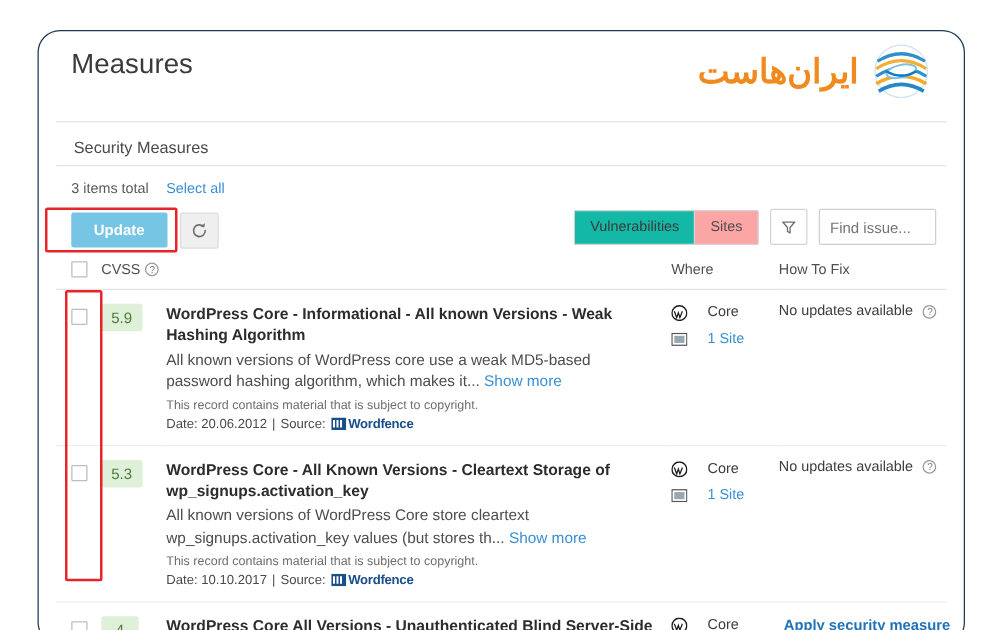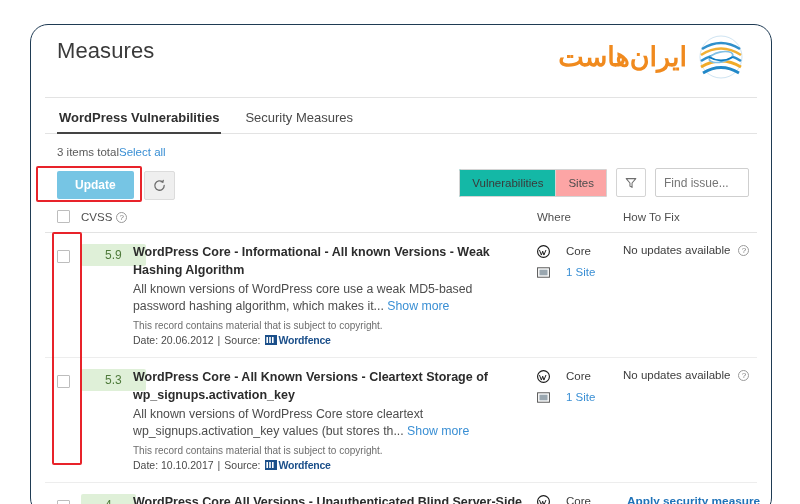--- a/index.html
+++ b/index.html
@@ -101,20 +101,21 @@
     margin-bottom: -1px;
   }
 
   
   .meta-row {
     padding: 12px 0 0 12px;
     font-size: 11.5px;
     color: #5a5a5a;
     display: flex;
     align-items: flex-end;
+    gap: 14px;
   }
   .link { color: #3a8fd4; cursor: pointer; }
 
   
   .toolbar {
     position: relative;
     padding: 10px 0 0 12px;
     display: flex;
     align-items: center;
     height: 44px;
@@ -236,21 +237,21 @@
     vertical-align: top;
     padding: 11px 0 11px 0;
   }
   .td-chk { padding-left: 12px !important; padding-top: 13px !important; }
 
   .cvss-badge {
     display: inline-block;
     background: #dff0d8;
     color: #4e7a3a;
     font-size: 12px;
-    padding: 4px 24px;
+    padding: 4px 8px;
     border-radius: 2px;
     min-width: 30px;
     text-align: center;
   }
 
   .v-title {
     font-size: 12.5px;
     font-weight: 700;
     color: #2c2c2c;
     line-height: 1.38;
@@ -350,21 +351,20 @@
             <path d="M8 42 Q26 31 44 42" stroke="#0a7bc2" stroke-width="2.8" fill="none" opacity=".9"></path>
             <ellipse cx="26" cy="26" rx="12" ry="5" fill="#ffffff" stroke="#7fbfe4" stroke-width="1.6" transform="rotate(-12 26 26)"></ellipse>
             <path d="M14 26 Q26 33 38 26" stroke="#0a7bc2" stroke-width="2" fill="none"></path>
           </svg>
         </div>
       </div>
 
       <div class="head-rule"></div>
 
       <div class="tabs">
-        <div class="tab active">WordPress Vulnerabilities</div>
         <div class="tab">Security Measures</div>
       </div>
 
       <div class="meta-row">
         <span>3 items total</span>
         <span class="link">Select all</span>
       </div>
 
       <div class="toolbar">
         <button class="btn-update">Update</button>

